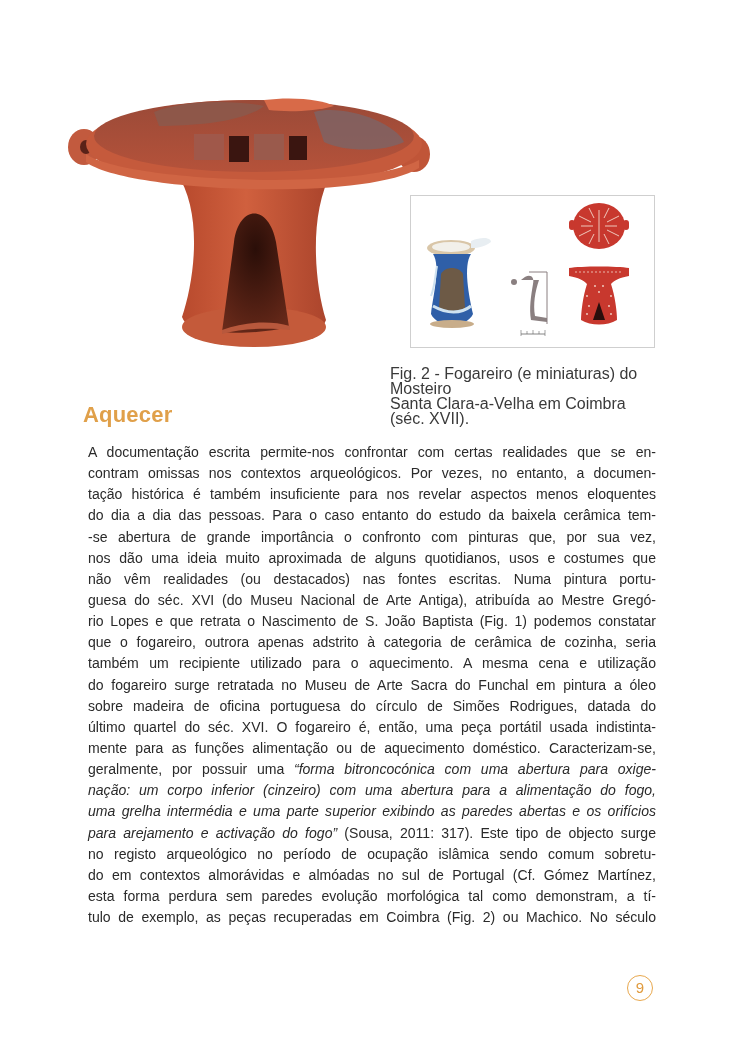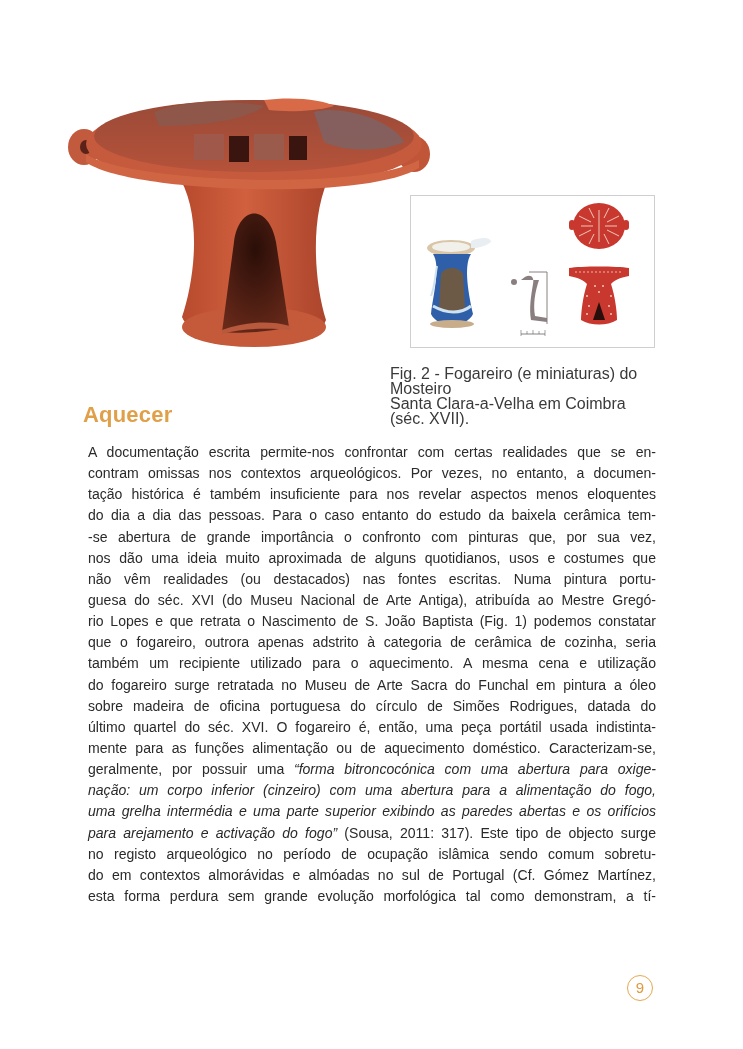--- a/index.html
+++ b/index.html
@@ -164,16 +164,17 @@
     <span class="line"><span>do fogareiro surge retratada no Museu de Arte Sacra do Funchal em pintura a óleo</span></span>
     <span class="line"><span>sobre madeira de oficina portuguesa do círculo de Simões Rodrigues, datada do</span></span>
     <span class="line"><span>último quartel do séc. XVI. O fogareiro é, então, uma peça portátil usada indistinta-</span></span>
     <span class="line"><span>mente para as funções alimentação ou de aquecimento doméstico. Caracterizam-se,</span></span>
     <span class="line"><span>geralmente, por possuir uma </span><i>“forma bitroncocónica com uma abertura para oxige-</i></span>
     <span class="line"><i>nação: um corpo inferior (cinzeiro) com uma abertura para a alimentação do fogo,</i></span>
     <span class="line"><i>uma grelha intermédia e uma parte superior exibindo as paredes abertas e os orifícios</i></span>
     <span class="line"><i>para arejamento e activação do fogo”</i><span> (Sousa, 2011: 317). Este tipo de objecto surge</span></span>
     <span class="line"><span>no registo arqueológico no período de ocupação islâmica sendo comum sobretu-</span></span>
     <span class="line"><span>do em contextos almorávidas e almóadas no sul de Portugal (Cf. Gómez Martínez,</span></span>
-    <span class="line"><span>esta forma perdura sem grande evolução morfológica tal como demonstram, a tí-</span></span>
+    <span class="line"><span>esta forma perdura sem paredes evolução morfológica tal como demonstram, a tí-</span></span>
+    <span class="line"><span>tulo de exemplo, as peças recuperadas em Coimbra (Fig. 2) ou Machico. No século</span></span>
   </div>
 
 <div class="page-number">9</div>
 
 </body></html>

